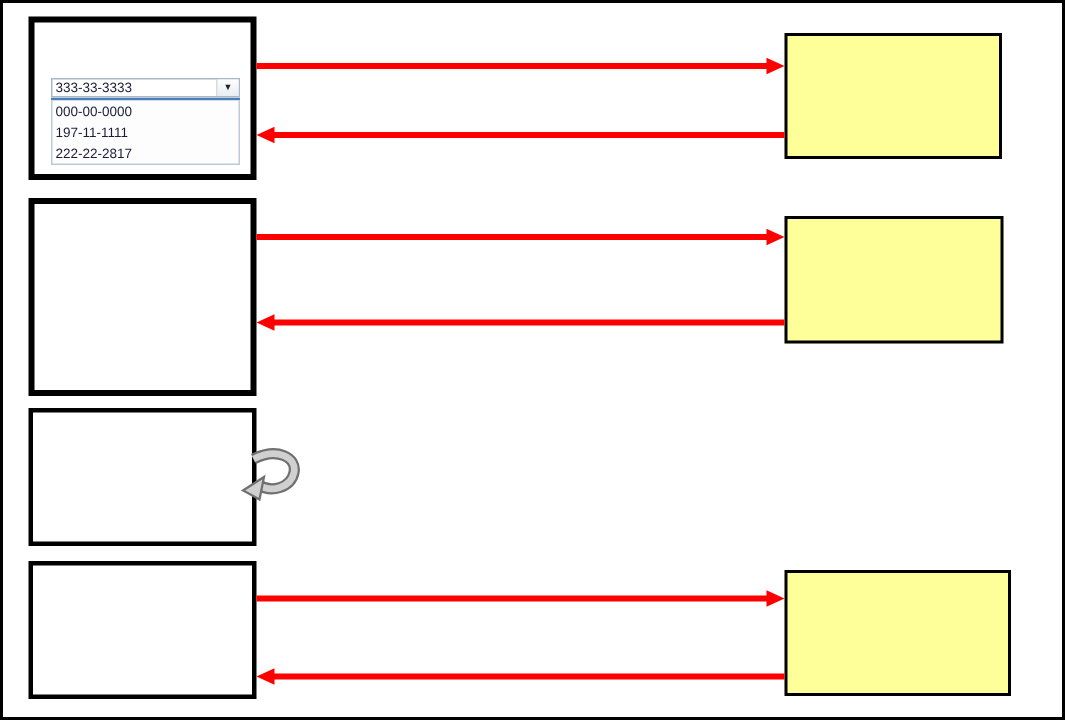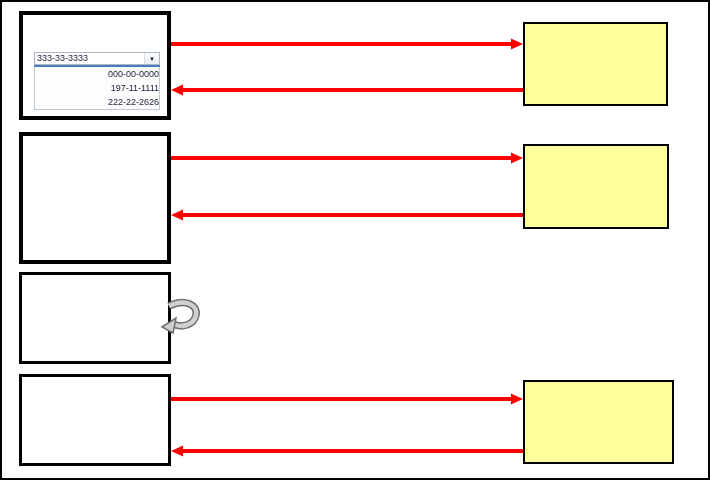--- a/index.html
+++ b/index.html
@@ -48,21 +48,20 @@
   .loop-head    { fill: var(--loop-gray-fill, #d0d0d0); stroke: var(--loop-gray-outline, #707070); stroke-width: 1.5; }
 
   
   .combo {
     position: absolute;
     left: 11px;   
     top: 37px;    
     width: 126px;
     font-size: 9px;
     color: var(--combo-text, #1c1c3a);
-    text-align: right;
   }
   .combo-field {
     position: relative;
     height: 13px;
     box-sizing: border-box;
     background: #ffffff;
     border: 1px solid var(--combo-border, #a9b8c4);
     display: flex;
     align-items: center;
   }
@@ -90,41 +89,40 @@
     box-sizing: border-box;
     background: #fdfdfd;
     border: 1px solid #bccad6;
     border-top: none;
   }
   .combo-item {
     height: 14px;
     line-height: 14px;
     padding-left: 2px;
     white-space: nowrap;
-    margin-left: 30px;
   }
 </style>
 </head>
 <body>
 
 <div id="canvas">
 
   <div class="wbox" id="wbox1">
     <div class="combo">
       <div class="combo-field">
         <span class="combo-value">333-33-3333</span>
         <span class="combo-btn">
           <span class="caret">▼</span>
         </span>
       </div>
       <div class="combo-underline"></div>
       <div class="combo-list">
         <div class="combo-item">000-00-0000</div>
         <div class="combo-item">197-11-1111</div>
-        <div class="combo-item">222-22-2626</div>
+        <div class="combo-item">222-22-2817</div>
       </div>
     </div>
   </div>
   <div class="wbox" id="wbox2"></div>
   <div class="wbox" id="wbox3"></div>
   <div class="wbox" id="wbox4"></div>
 
   <div class="ybox" id="ybox1"></div>
   <div class="ybox" id="ybox2"></div>
   <div class="ybox" id="ybox3"></div>

